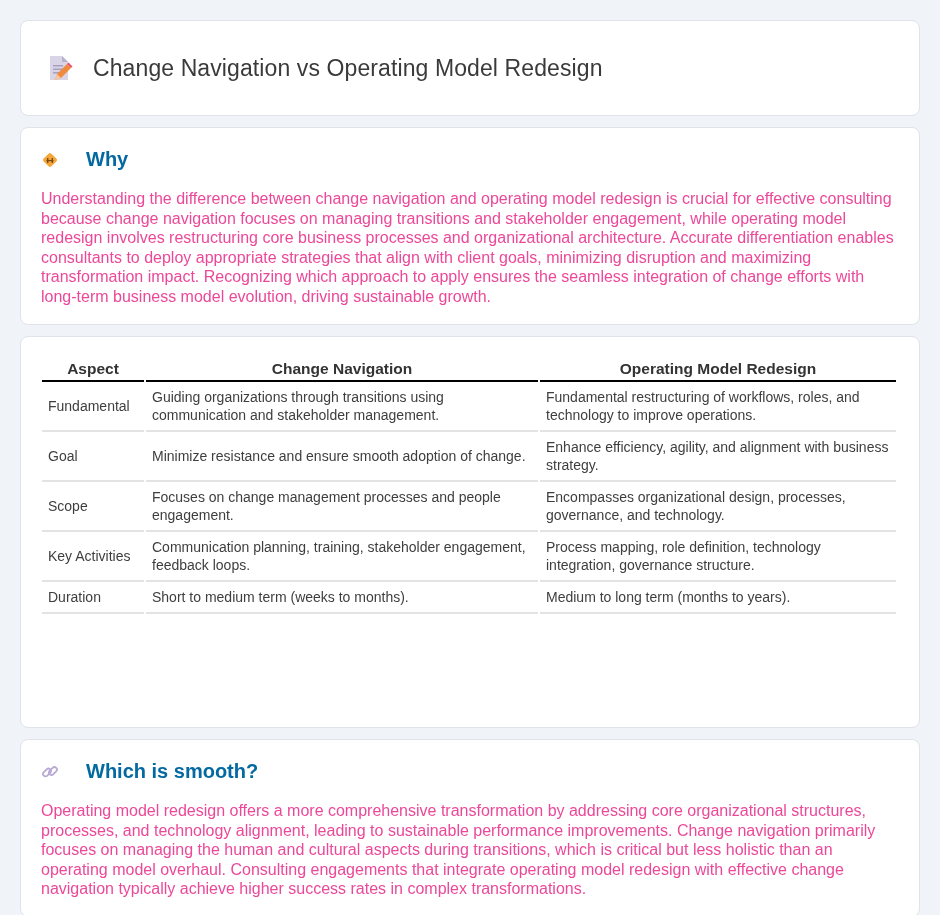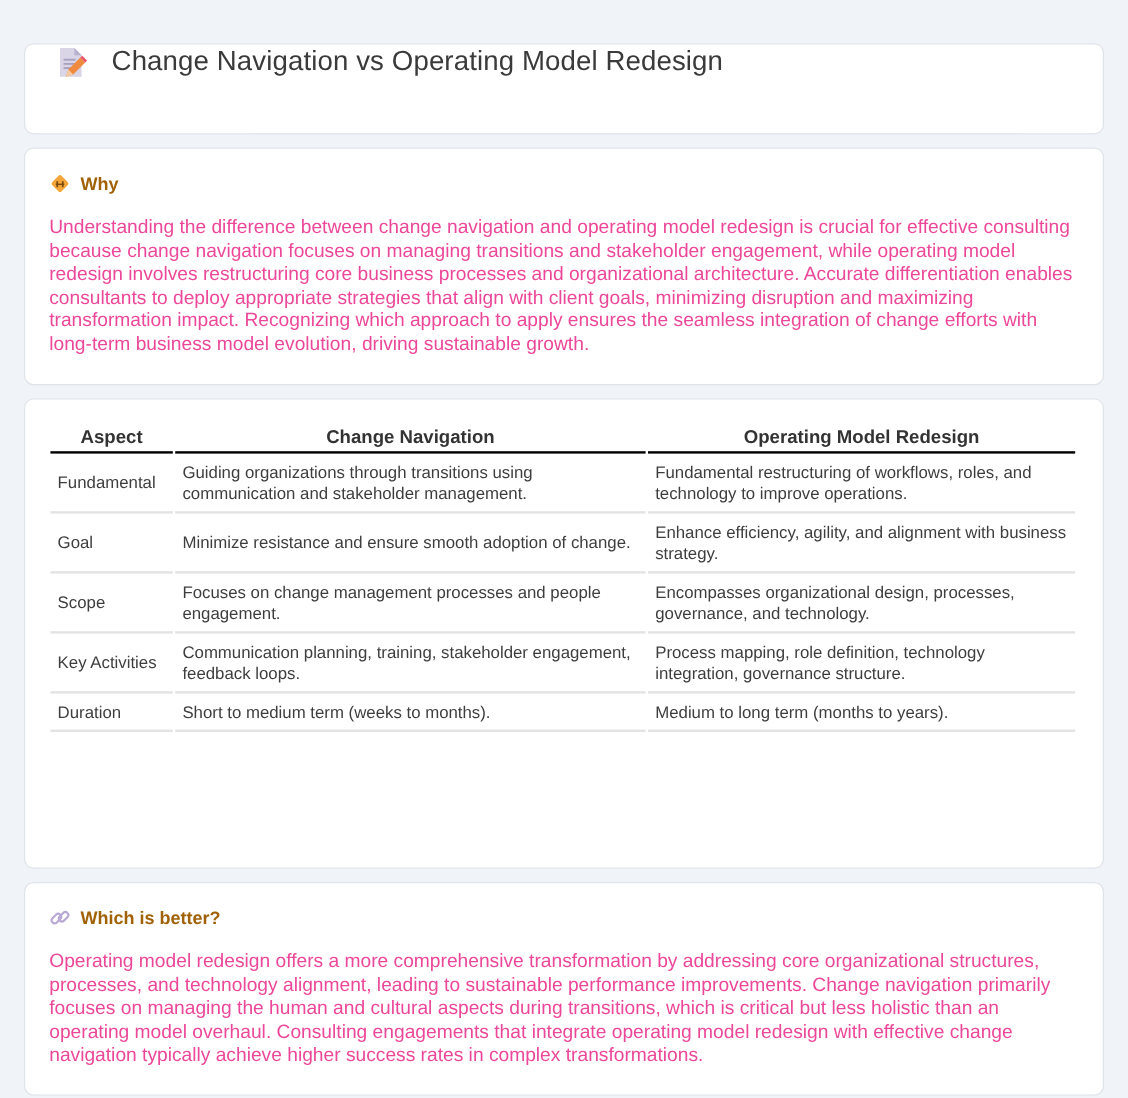--- a/index.html
+++ b/index.html
@@ -11,33 +11,32 @@
     padding: 20px 20px 0 20px;
     overflow: hidden;
   }
   .card {
     background: #ffffff;
     border: 1px solid #dfe3ea;
     border-radius: 8px;
     margin-bottom: 11px;
   }
   .header-card {
-    height: 76px;
+    height: 96px;
     display: flex;
-    align-items: flex-start;
+    align-items: center;
     padding-left: 24px;
-    margin-top: 16px;
   }
   .doc-icon { width: 30px; height: 30px; margin-right: 18px; position: relative; }
   .page-title { font-size: 23px; color: #3a3a3a; font-weight: normal; letter-spacing: 0.1px; }
 
   .why-card { height: 198px; padding: 20px 20px 0 20px; }
   .section-heading { display: flex; align-items: center; margin-bottom: 18px; }
   .section-heading .ico { width: 18px; height: 18px; margin-right: 8px; display: inline-block; }
-  .section-heading h2 { font-size: 15px; font-weight: bold; color: #a16207; }
+  .section-heading h2 { font-size: 20px; font-weight: bold; color: #0369a1; margin-left: 19px; }
   .body-text { font-size: 16px; line-height: 19.5px; color: #ec4899; }
 
   .table-card { height: 392px; padding: 19px 20px 0 20px; }
   table { width: 858px; border-collapse: separate; border-spacing: 2px 0; margin-left: -1px; }
   th {
     font-size: 15.5px; font-weight: bold; color: #333; text-align: center;
     padding: 4px 6px 2px 6px; border-bottom: 2px solid #000000;
   }
   td {
     font-size: 14px; line-height: 18px; color: #3e3e3e; vertical-align: middle;
@@ -123,16 +122,16 @@
 </div>
 
 <div class="card better-card">
   <div class="section-heading">
     <span class="ico">
       <svg width="18" height="18" viewBox="0 0 18 18">
         <rect x="1.5" y="7" width="9" height="5" rx="2.5" transform="rotate(-45 6 9.5)" fill="none" stroke="#b9a9d6" stroke-width="1.8"></rect>
         <rect x="7.5" y="5.5" width="9" height="5" rx="2.5" transform="rotate(-45 12 8)" fill="none" stroke="#b9a9d6" stroke-width="1.8"></rect>
       </svg>
     </span>
-    <h2>Which is better?</h2>
+    <h2>Which is smooth?</h2>
   </div>
   <p class="body-text">Operating model redesign offers a more comprehensive transformation by addressing core organizational structures, processes, and technology alignment, leading to sustainable performance improvements. Change navigation primarily focuses on managing the human and cultural aspects during transitions, which is critical but less holistic than an operating model overhaul. Consulting engagements that integrate operating model redesign with effective change navigation typically achieve higher success rates in complex transformations.</p>
 </div>
 
 </body></html>

